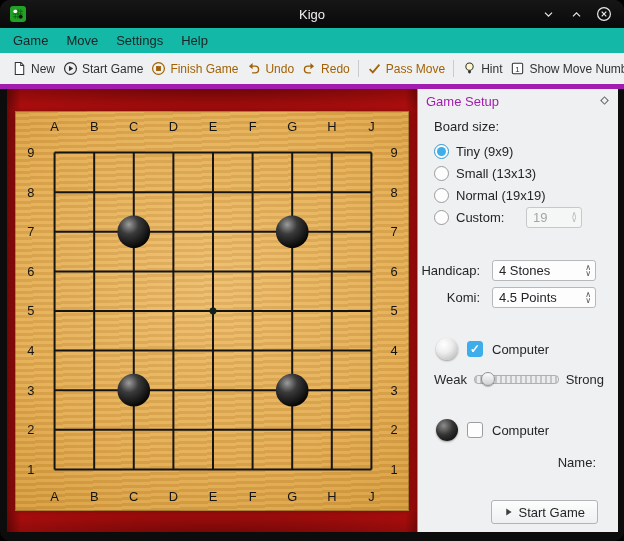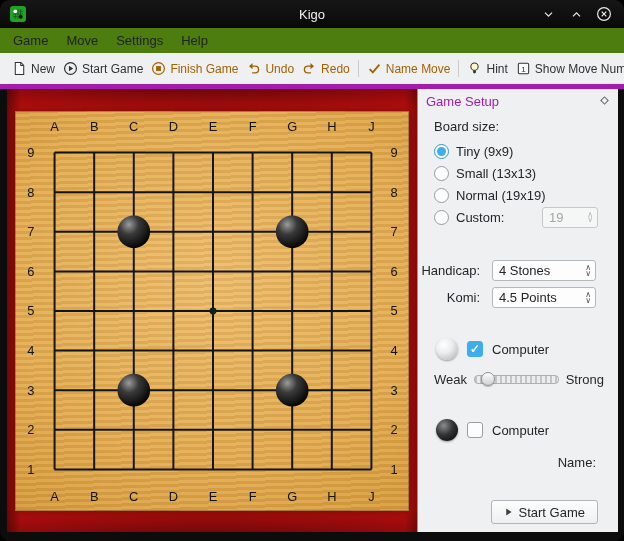--- a/index.html
+++ b/index.html
@@ -9,21 +9,21 @@
 
   
   .titlebar{height:28px;flex:0 0 28px;display:flex;align-items:center;position:relative;
     background:linear-gradient(#161617,#090909)}
   .app-icon{margin-left:10px;width:16px;height:16px;display:flex}
   .win-title{position:absolute;left:0;right:0;text-align:center;color:#f1f1f1;font-size:13px;pointer-events:none}
   .win-controls{margin-left:auto;display:flex;align-items:center;gap:12px;padding-right:12px;z-index:1}
   .win-btn{width:16px;height:16px;display:flex;align-items:center;justify-content:center}
 
   
-  .menubar{height:25px;flex:0 0 25px;background:#4d7c0f;display:flex;align-items:center;padding-left:4px}
+  .menubar{height:25px;flex:0 0 25px;background:#14b8a6;display:flex;align-items:center;padding-left:4px}
   .menu-item{padding:0 9px;line-height:25px;color:#1f2224}
 
   
   .toolbar{height:31px;flex:0 0 31px;background:#eff0f1;border-bottom:5px solid #a21caf;
     display:flex;align-items:center;padding:0 3px 0 8px;white-space:nowrap;overflow:hidden}
   .tbtn{display:inline-flex;align-items:center;gap:4px;padding:3px 4px;border-radius:3px;color:#2f3234;font-size:12px}
   .tbtn .ticon{display:inline-flex;width:15px;height:15px;flex:0 0 15px}
   .tbtn.disabled{color:#a16207}
   .tsep{width:1px;height:17px;background:#c9cccd;margin:0 4px;flex:0 0 1px}
 
@@ -57,21 +57,21 @@
   .radio.checked::after{content:"";position:absolute;inset:2px;border-radius:50%;background:#3daee9}
   .spin{height:21px;background:#fdfdfd;border:1px solid #b6b9bb;border-radius:3px;display:flex;align-items:center;
     padding-left:6px;box-sizing:border-box}
   .spin .val{flex:1;overflow:hidden}
   .arrows{display:flex;flex-direction:column;align-items:center;justify-content:center;padding:0 4px;color:#4e5254;
     font-size:8px;line-height:5.5px}
   .arrows::before{content:"∧"}
   .arrows::after{content:"∨"}
   .spin.disabled{color:#a3a6a8;border-color:#c6c9cb;background:#f5f6f6}
   .spin.disabled .arrows{color:#b5b8ba}
-  .custom-spin{width:56px;margin-left:auto;margin-right:8px}
+  .custom-spin{width:56px;margin-left:auto;margin-right:24px}
   .form-row{display:flex;align-items:center;justify-content:flex-end;gap:12px;padding-right:10px}
   .form-row .spin{width:104px;flex:0 0 104px}
   .handicap-row{margin-top:32px}
   .komi-row{margin-top:6px}
   .player-row{display:flex;align-items:center;gap:9px;margin-left:4px}
   .white-row{margin-top:30px}
   .black-row{margin-top:32px}
   .stone{width:22px;height:22px;border-radius:50%;flex:0 0 22px}
   .stone.white{background:radial-gradient(circle at 35% 30%, #ffffff 0%, #ededed 40%, #cbcbcb 72%, #9c9c9c 100%);
     box-shadow:0 1px 2px rgba(0,0,0,.35)}
@@ -181,21 +181,21 @@
         </span>
       <span>Redo</span>
     </span>
     <span class="tsep"></span>
     <span class="tbtn disabled">
       <span class="ticon">
           <svg width="15" height="15" viewBox="0 0 16 16">
             <path d="M2.8 8.6l3.4 3.6 7-8.4" fill="none" stroke="currentColor" stroke-width="1.9"></path>
           </svg>
         </span>
-      <span>Name Move</span>
+      <span>Pass Move</span>
     </span>
     <span class="tsep"></span>
     <span class="tbtn">
       <span class="ticon">
           <svg width="15" height="15" viewBox="0 0 16 16">
             <circle cx="8" cy="6" r="3.9" fill="#fff6c9" stroke="currentColor" stroke-width="1.1"></circle>
             <path d="M6.5 10.2h3v1.6a1.5 1.5 0 0 1-3 0z" fill="currentColor"></path>
           </svg>
         </span>
       <span>Hint</span>

